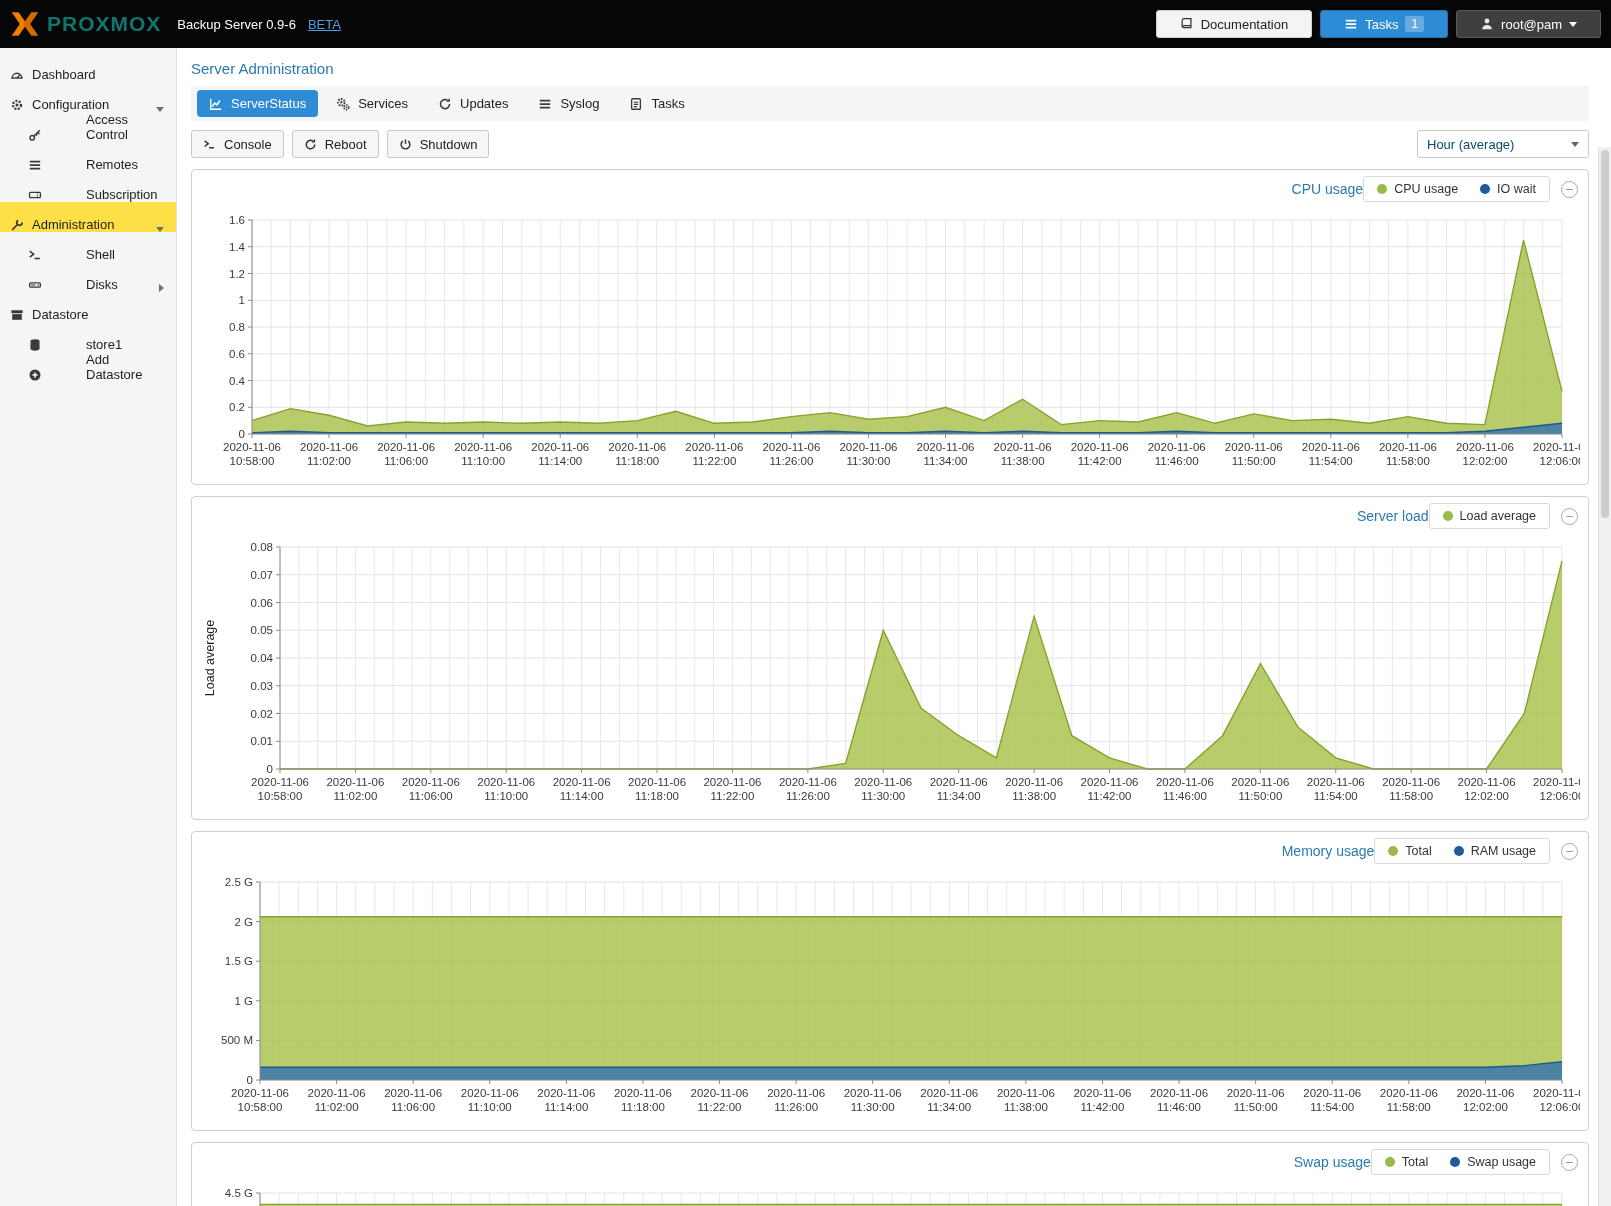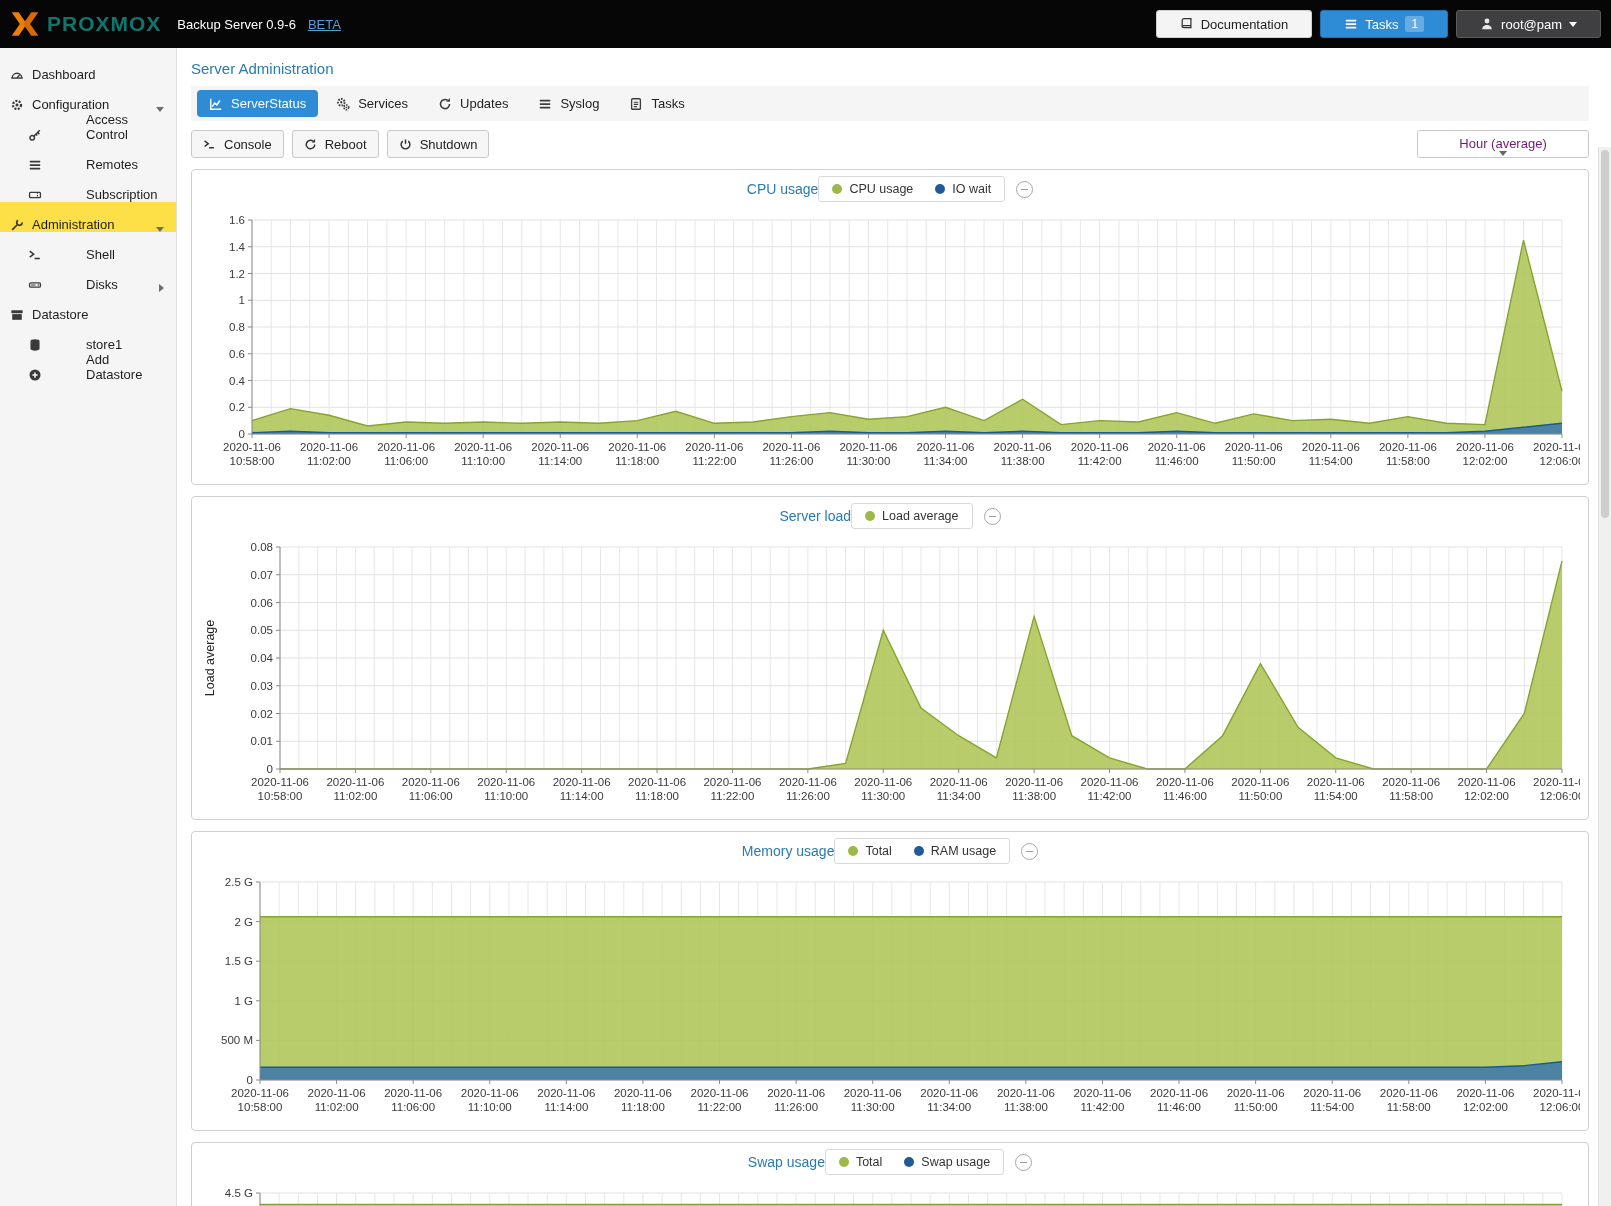--- a/index.html
+++ b/index.html
@@ -53,27 +53,27 @@
          color:#222; cursor:pointer; border-radius:4px; }
   .tab .ic { color:#3c3c3c; }
   .tab.active { background:#2e8bd5; color:#fff; }
   .tab.active .ic { color:#fff; }
   .toolbar { margin-top:9px; display:flex; align-items:center; gap:8px; }
   .tbtn { display:flex; align-items:center; gap:8px; background:#f6f6f6; border:1px solid #c9c9c9;
           border-radius:3px; padding:1px 11px; font-size:13px; color:#222; cursor:pointer; height:28px; }
   .tbtn .ic { width:13px; height:13px; color:#333; }
   .toolbar-spacer { flex:1; }
   .combo { display:flex; align-items:center; justify-content:space-between; width:172px; background:#fff;
-           border:1px solid #c9c9c9; border-radius:3px; padding:5px 9px; font-size:13px; color:#701a75;
-           cursor:pointer; height:28px;flex-direction:column; }
+           border:1px solid #c9c9c9; border-radius:3px; padding:5px 9px; font-size:13px; color:#0c4a6e;
+           cursor:pointer; height:28px; }
   .combo .caret { border-top-color:#666; }
 
   
   .panel { border:1px solid #cfcfcf; border-radius:4px; margin-top:11px; background:#fff; }
-  .panel-hd { display:flex; align-items:center; justify-content:center; padding:6px 10px; }
+  .panel-hd { display:flex; align-items:center; justify-content:flex-end; padding:6px 10px; }
   .panel-title { color:#2a7ab0; font-size:14px; }
   .hd-right { display:flex; align-items:center; gap:11px; }
   .legend { display:flex; align-items:center; gap:22px; border:1px solid #d9d9d9; border-radius:3px;
             padding:5px 13px; font-size:12.5px; color:#333; background:#fff; }
   .leg-item { display:flex; align-items:center; gap:7px; cursor:pointer; }
   .dot { width:10px; height:10px; border-radius:50%; display:inline-block; background:#999; }
   .collapse-tool { width:17px; height:17px; border:1px solid #a8a8a8; border-radius:50%;
                    position:relative; cursor:pointer; background:#fff; }
   .collapse-tool::after { content:""; position:absolute; left:4px; right:4px; top:7px; height:1.5px; background:#9a9a9a; }
   .panel-bd { padding:2px 8px 6px 8px; }

